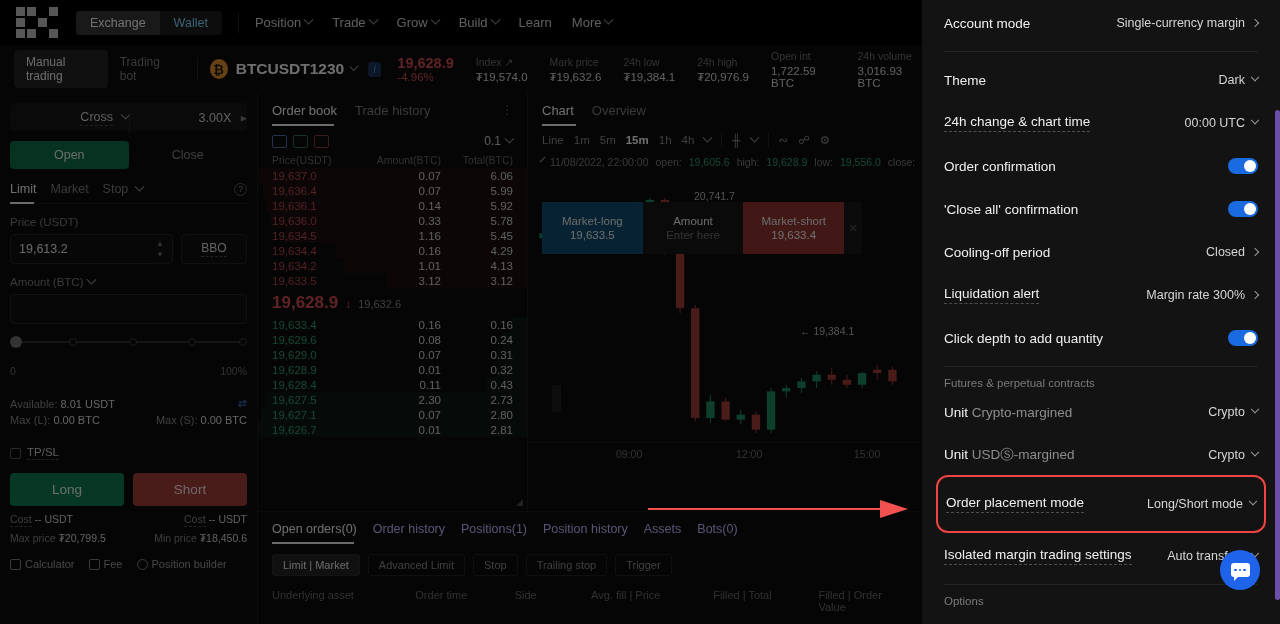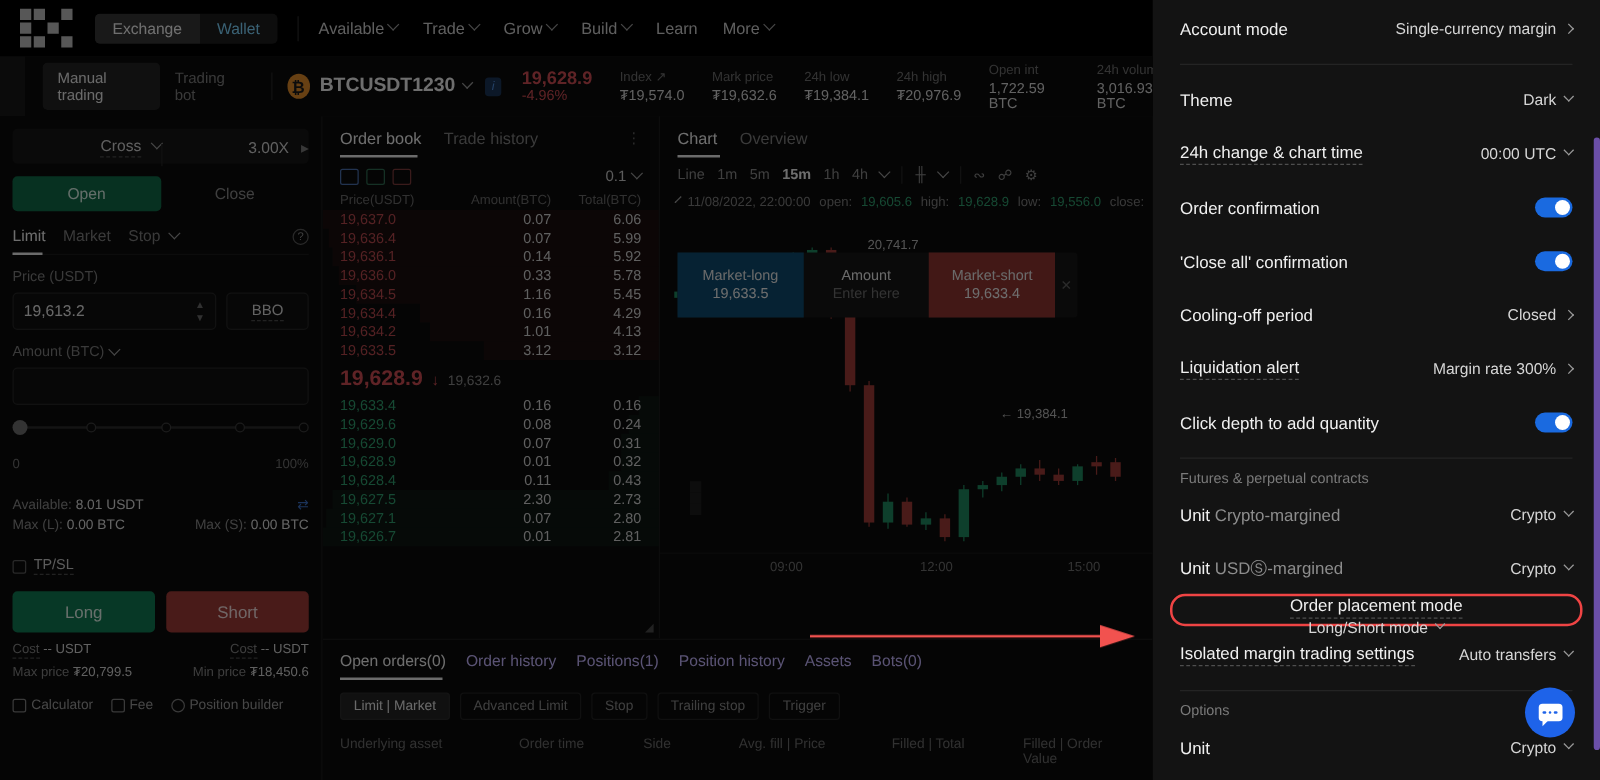--- a/index.html
+++ b/index.html
@@ -26,21 +26,21 @@
   .seg div { padding:5px 14px; font-size:12.5px; color:#7dd3fc; }
   .seg div.on { background:#373737; color:#f2f2f2; }
   .navdiv { width:1px; height:20px; background:#2a2a2a; margin:0 16px; }
   .navitems { display:flex; gap:20px; align-items:center; }
   .navitem { font-size:13px; color:#cfcfcf; display:flex; align-items:center; gap:4px; }
   .chev { display:inline-block; width:7px; height:7px; border-right:1.4px solid #9a9a9a;
           border-bottom:1.4px solid #9a9a9a; transform:rotate(45deg) translate(-2px,-2px); }
 
   
   .ticker { position:absolute; left:0; top:45px; width:922px; height:48px;
-            background:#0b0b0b; display:flex; align-items:center; padding-left:14px;margin-left:20px; }
+            background:#0b0b0b; display:flex; align-items:center; padding-left:14px; }
   .modeseg { display:flex; background:transparent; border-radius:4px; overflow:hidden; font-size:12px;}
   .modeseg div { padding:5px 12px; color:#7d7d7d; border-radius:4px;}
   .modeseg div.on { background:#232323; color:#e6e6e6; }
   .vdiv { width:1px; height:22px; background:#262626; margin:0 12px; }
   .coin { width:20px;height:20px;border-radius:50%;background:#e08b2a;color:#1b1b1b;
           font-size:13px;font-weight:bold;display:flex;align-items:center;justify-content:center;}
   .pair { font-size:15.5px; font-weight:bold; color:#f0f0f0; margin-left:8px;}
   .info-i { width:15px;height:15px;border-radius:3px;background:#1b3558;color:#4d8bdc;
             font-size:10px;font-style:italic;display:flex;align-items:center;justify-content:center;margin-left:10px;}
   .lastpx { margin-left:16px; }
@@ -176,21 +176,21 @@
   .srow .val { font-size:12.5px; color:#d6d6d6; display:flex; align-items:center; gap:7px;}
   .arrowr { display:inline-block; width:6px;height:6px;border-right:1.4px solid #9a9a9a;
             border-top:1.4px solid #9a9a9a; transform:rotate(45deg);}
   .chevd { display:inline-block; width:6px;height:6px;border-right:1.4px solid #9a9a9a;
            border-bottom:1.4px solid #9a9a9a; transform:rotate(45deg) translate(-2px,-2px);}
   .toggle { width:30px;height:16px;border-radius:9px;background:#1a6ae0; position:relative;}
   .toggle::after{content:"";position:absolute;right:2px;top:2px;width:12px;height:12px;border-radius:50%;background:#fff;}
   .sdiv { height:1px; background:#242424; margin:8px 0; }
   .sgroup { font-size:11.5px; color:#7a7a7a; margin:10px 0 2px 0;}
   .dimlbl { color:#8d8d8d; font-weight:normal; }
-  .hl { border:2px solid #ef4444; border-radius:12px; margin:0 -8px; padding:0 8px; height:26px;flex-direction:column;}
+  .hl { border:2px solid #ef4444; border-radius:12px; margin:0 -8px; padding:0 8px; height:58px;}
   .chatbtn { position:absolute; right:20px; bottom:34px; width:40px;height:40px;border-radius:50%;
              background:#1e63e9; display:flex; align-items:center; justify-content:center;}
   .bubble { width:19px;height:14px;background:#fff;border-radius:3px;position:relative;
             display:flex;align-items:center;justify-content:center;gap:2px;}
   .bubble::after{content:"";position:absolute;left:3px;bottom:-4px;border-left:5px solid #fff;
             border-bottom:5px solid transparent;}
   .bubble i { width:2.5px;height:2.5px;background:#1e63e9;border-radius:50%;display:block;}
   .sbar { position:absolute; right:0; top:110px; width:5px; height:490px; background:#6b4fa8; border-radius:3px;}
 
   
@@ -226,21 +226,21 @@
             <div class="sq"></div>
           </div>
       </div>
       <div class="seg">
         <div class="on">Exchange</div>
         <div>Wallet</div>
       </div>
       <div class="navdiv"></div>
       <div class="navitems">
         <div class="navitem">
-          <span>Available</span>
+          <span>Position</span>
           <span class="chev"></span>
           </div>
         <div class="navitem">
           <span>Trade</span>
           <span class="chev"></span>
           </div>
         <div class="navitem">
           <span>Grow</span>
           <span class="chev"></span>
           </div>

